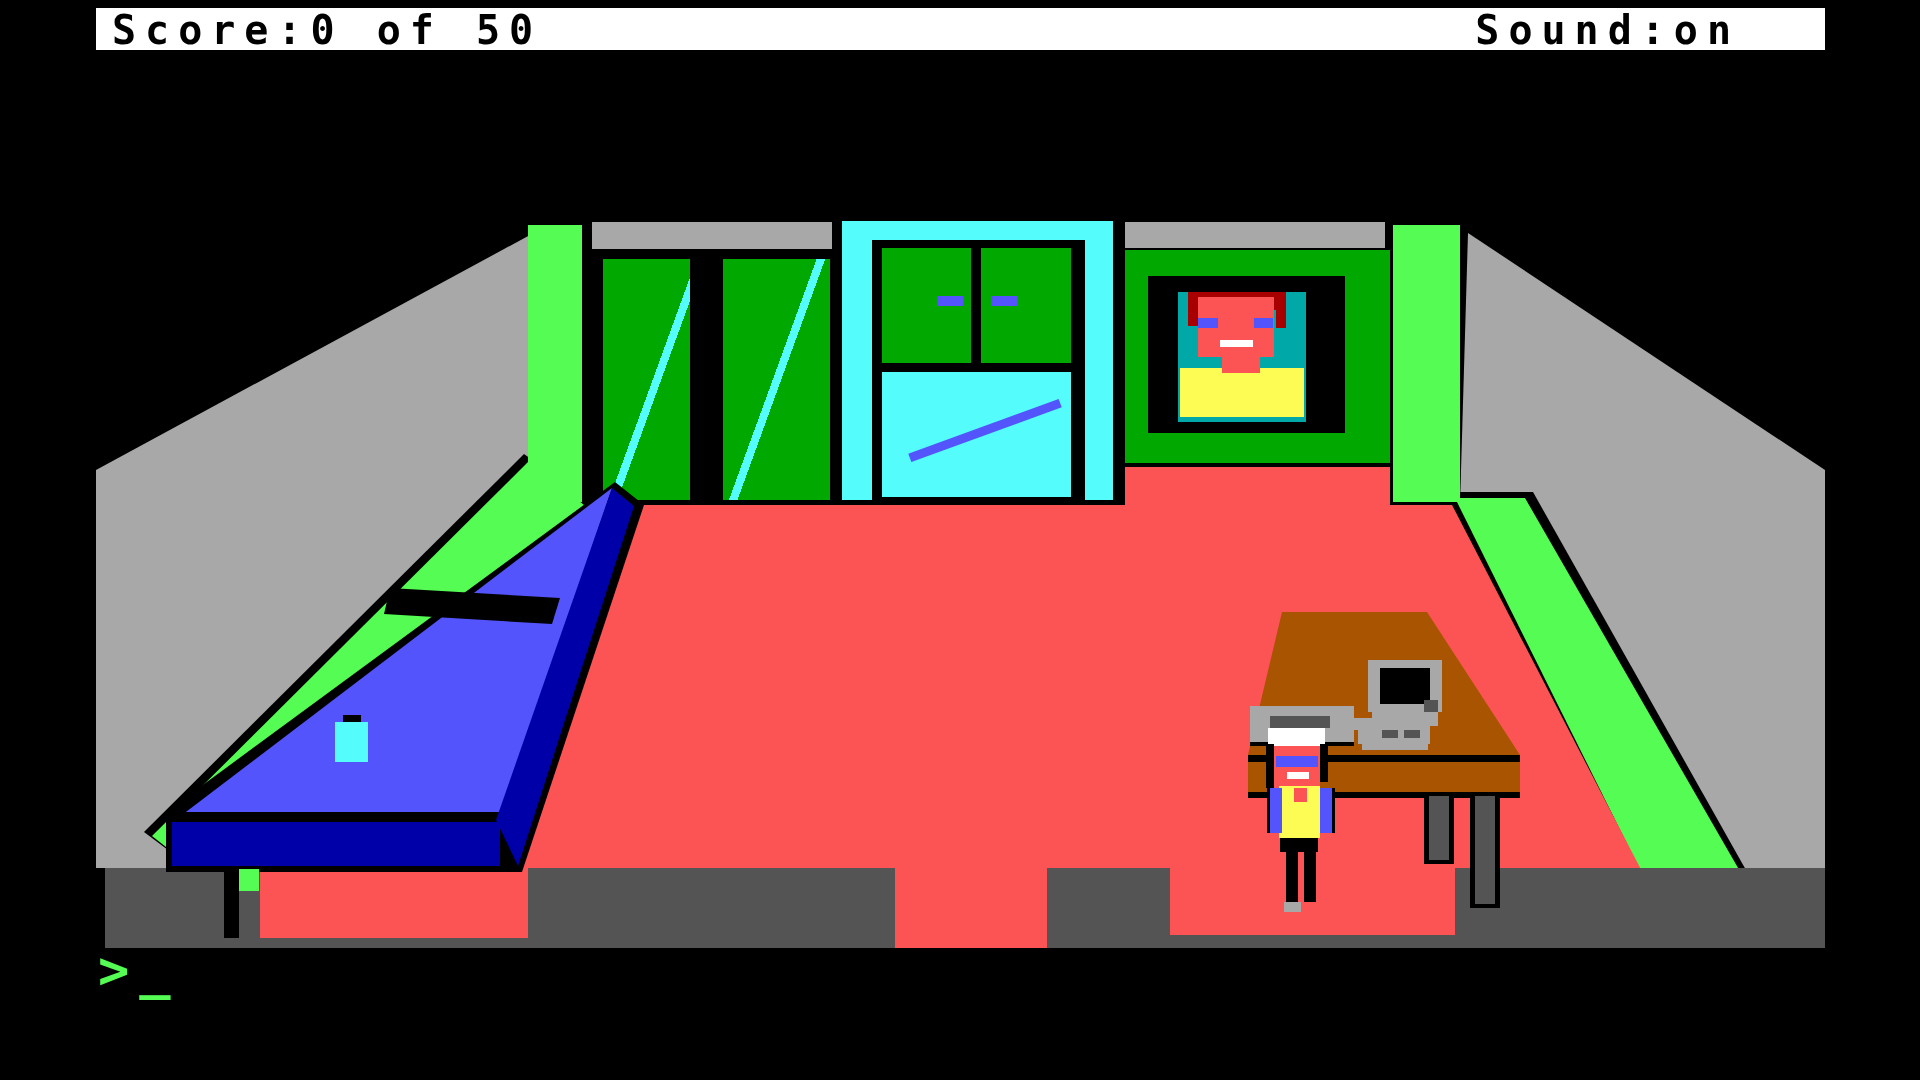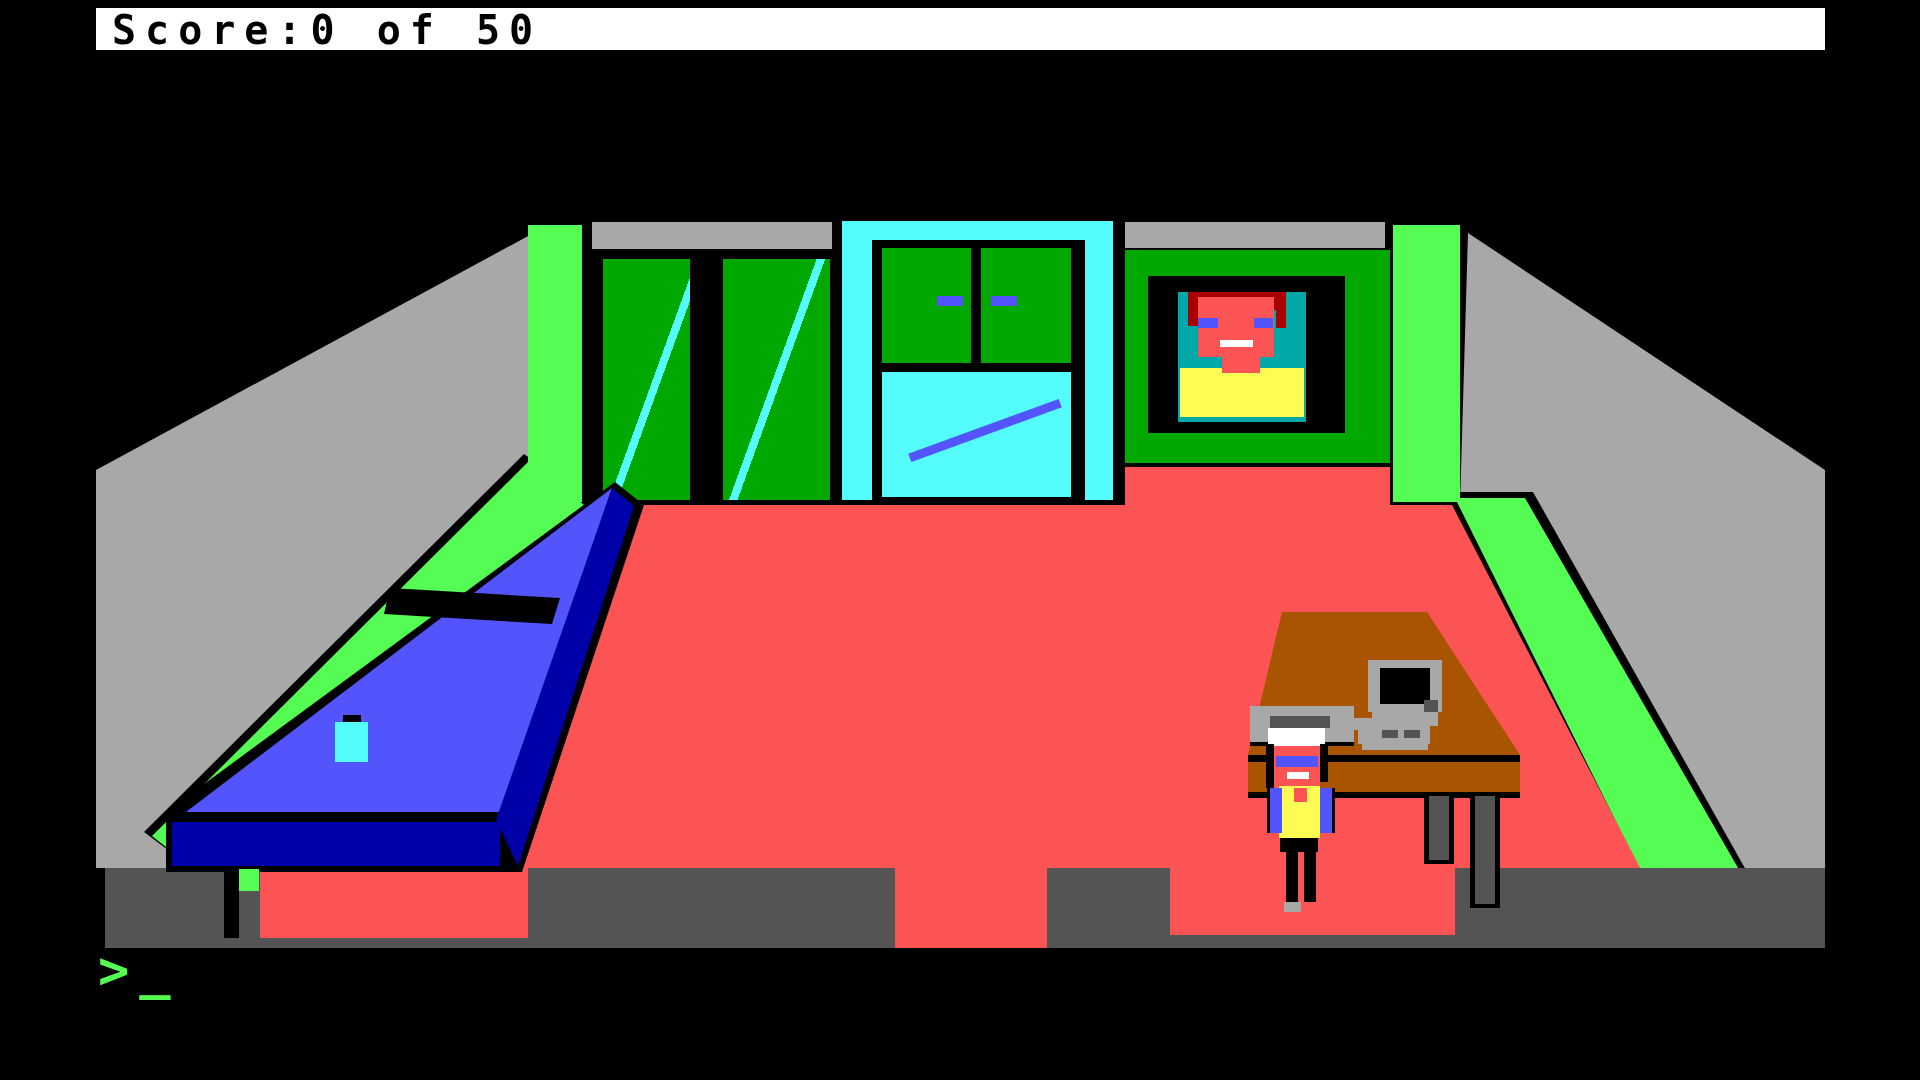--- a/index.html
+++ b/index.html
@@ -217,15 +217,16 @@
   <div class="px" id="c-arm-r"></div>
   <div class="px" id="c-shorts"></div>
   <div class="px" id="c-leg-l"></div>
   <div class="px" id="c-leg-r"></div>
   <div class="px" id="c-shoe"></div>
 
   <div class="px" id="prompt"><span>&gt;</span><span id="prompt-cursor">_</span></div>
 
   <div class="px" id="status-bar">
     <span class="status-text" id="score-text">Score:0 of 50</span>
+    <span class="status-text" id="sound-text">Sound:on</span>
   </div>
 
 </div>
 
 </body></html>

